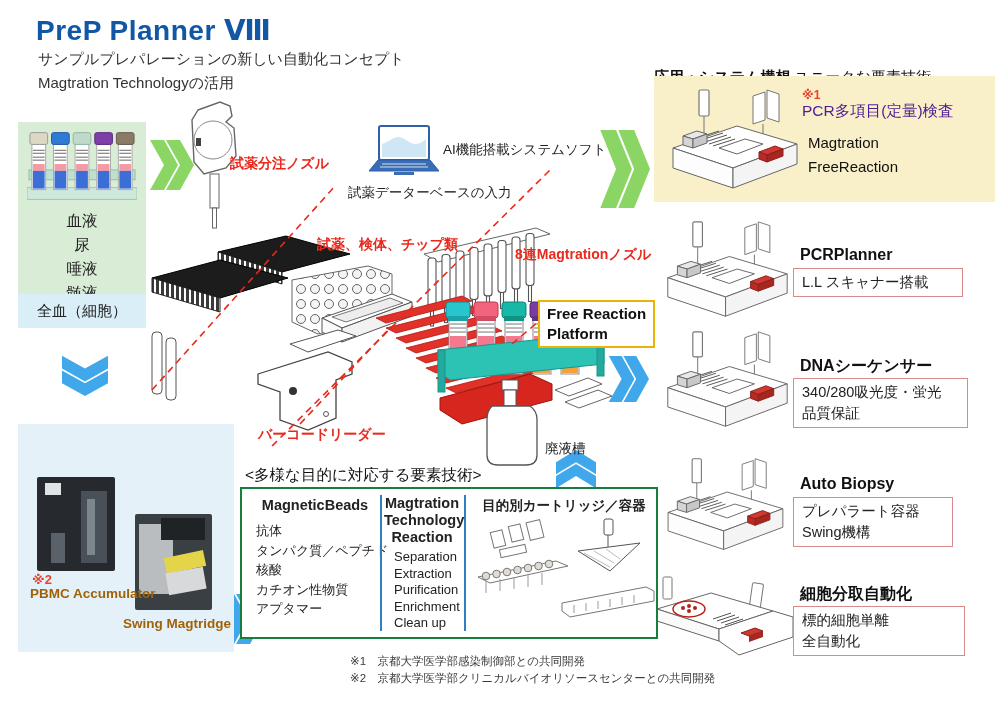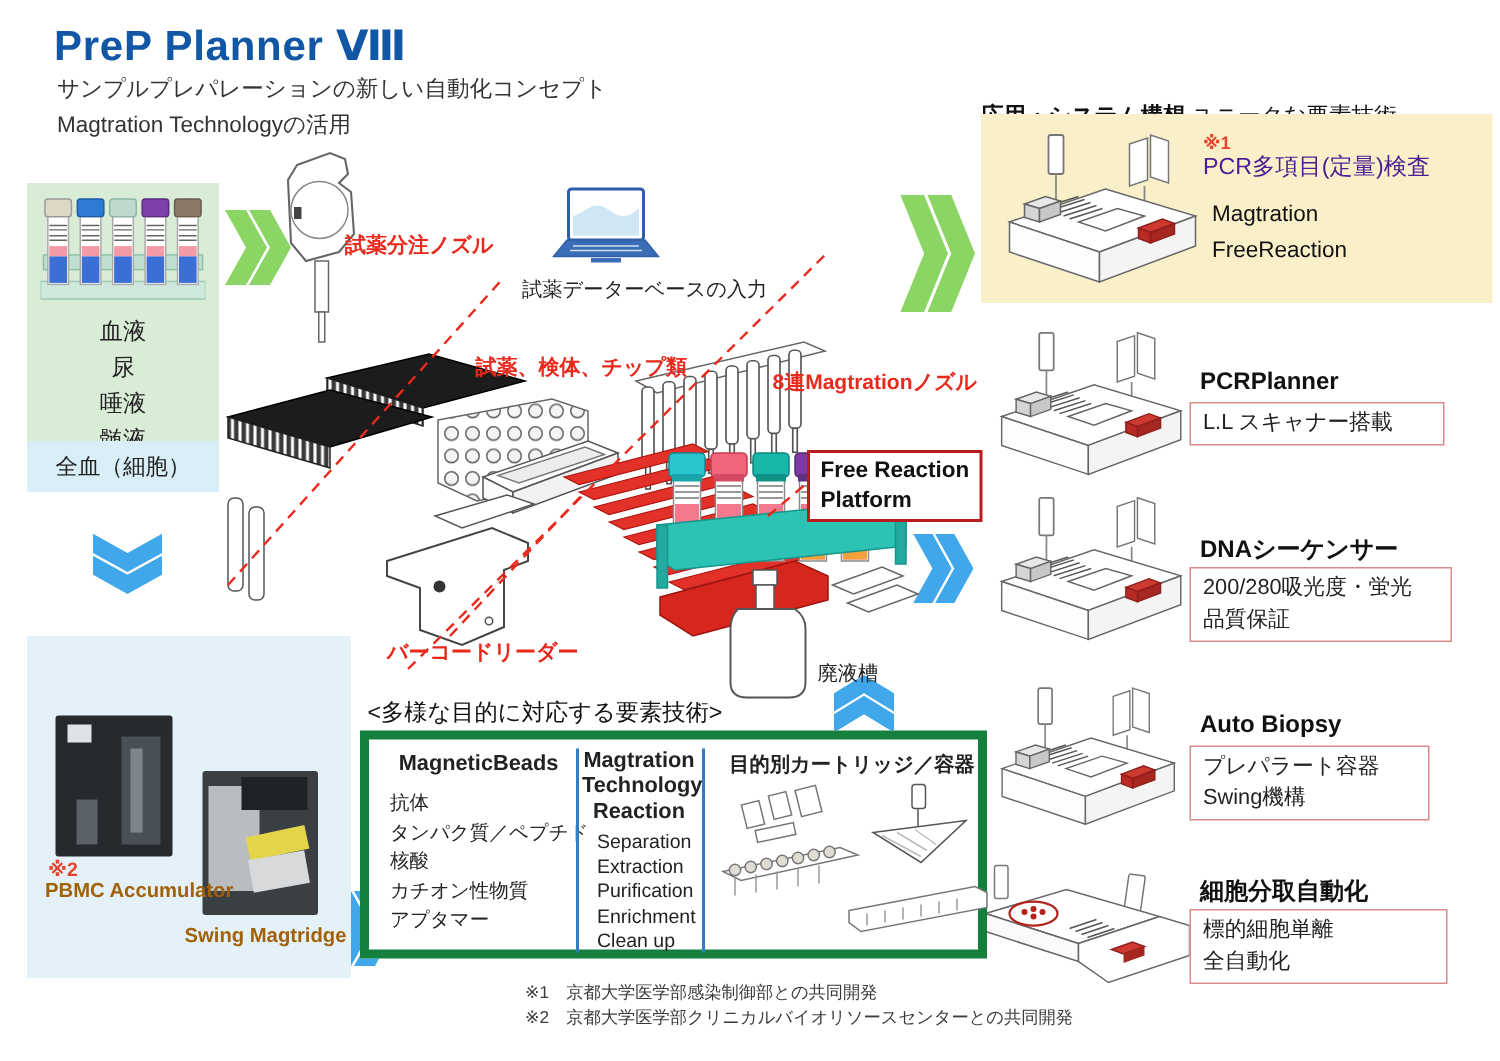--- a/index.html
+++ b/index.html
@@ -11,23 +11,23 @@
   .title{font-size:28px;font-weight:800;color:#1257a5;letter-spacing:.5px;}
   .subtitle{font-size:15px;color:#333;}
   .right-head{font-size:15px;color:#111;margin-top:44px;}
   .right-head b{font-weight:800;}
   
   .sample-box{background:#d8ecd6;width:128px;height:172px;}
   .sample-foot{background:#d9eef7;width:128px;height:34px;font-size:15px;display:flex;align-items:center;justify-content:center;}
   .sample-labels{font-size:15.5px;line-height:24px;text-align:center;width:128px;}
   .yellow-card{background:#f9efc9;width:341px;height:126px;}
   .pbmc-panel{background:#e4f1f8;width:216px;height:228px;}
-  .cyan-box{width:418px;height:152px;border:6px solid #15803d;background:#fff;box-sizing:border-box;}
+  .cyan-box{width:418px;height:152px;border:2px solid #15803d;background:#fff;box-sizing:border-box;}
   .red-note-box{border:1.5px solid #d98a8a;background:#fff;font-size:14.5px;line-height:21px;padding:3px 8px;box-sizing:border-box;}
-  .frp-box{border:2px solid #b91c1c;background:#fff;font-size:15px;font-weight:800;line-height:20px;padding:2px 7px;color:#111;}
+  .frp-box{border:2px solid #eab308;background:#fff;font-size:15px;font-weight:800;line-height:20px;padding:2px 7px;color:#111;}
   
   .red-label{color:#e8291c;font-weight:700;font-size:14px;white-space:nowrap;}
   .black-label{color:#222;font-size:13.5px;white-space:nowrap;}
   .item-title{font-size:16px;font-weight:800;color:#111;white-space:nowrap;}
   .ref-mark{color:#e8432e;font-weight:700;font-size:12px;}
   .blue-label{color:#a16207;font-weight:700;font-size:13.5px;white-space:nowrap;}
   .foot-note{font-size:11.5px;color:#3a3a3a;white-space:nowrap;}
   .eb-head{font-size:15.5px;color:#111;white-space:nowrap;}
   .eb-col-title{font-size:14.5px;font-weight:800;text-align:center;}
   .eb-items{font-size:13px;line-height:19.5px;color:#222;}
@@ -216,20 +216,21 @@
   <svg class="abs" style="left:368px;top:124px;" width="72" height="54" viewBox="0 0 72 54">
     <rect x="11" y="2" width="50" height="34" rx="2" fill="#fff" stroke="#2f5fa8" stroke-width="2"></rect>
     <path d="M14,33 L14,20 C22,18 28,8 38,16 C48,24 54,18 58,15 L58,33 Z" fill="#cfe6f5"></path>
     <polygon points="10,36 62,36 71,47 1,47" fill="#3a6db5" stroke="#2f5fa8"></polygon>
     <rect x="26" y="48" width="20" height="3" fill="#3a6db5"></rect>
     <g stroke="#cfe0f2" stroke-width="1">
         <line x1="14" y1="40" x2="58" y2="40"></line>
         <line x1="12" y1="43" x2="60" y2="43"></line>
       </g>
   </svg>
+  <div class="abs black-label" style="left:443px;top:141px;">AI機能搭載システムソフト</div>
   <div class="abs black-label" style="left:348px;top:184px;">試薬データーベースの入力</div>
 
   <svg class="abs" style="left:140px;top:222px;" width="485" height="250" viewBox="0 0 485 250">
 
     <rect x="12" y="110" width="10" height="62" rx="4" fill="#fff" stroke="#555"></rect>
     <rect x="26" y="116" width="10" height="62" rx="4" fill="#fff" stroke="#555"></rect>
 
     <polygon points="78,30 146,14 210,32 142,50" fill="#1c1c1c" stroke="#000"></polygon>
     <polygon points="78,30 142,50 142,62 78,42" fill="url(#comb)" stroke="#222"></polygon>
     <polygon points="12,56 80,38 148,56 80,76" fill="#1c1c1c" stroke="#000"></polygon>
@@ -379,21 +380,21 @@
   <div class="abs item-title" style="left:800px;top:246px;">PCRPlanner</div>
   <div class="abs red-note-box" style="left:793px;top:268px;width:170px;">
     <div>L.L スキャナー搭載</div>
   </div>
 
   <svg class="abs" style="left:662px;top:328px;" width="130" height="104" viewBox="0 0 135 108">
       <use href="#sym-machine"></use>
     </svg>
   <div class="abs item-title" style="left:800px;top:356px;">DNAシーケンサー</div>
   <div class="abs red-note-box" style="left:793px;top:378px;width:175px;">
-    <div>200/280吸光度・蛍光</div>
+    <div>340/280吸光度・蛍光</div>
     <div>品質保証</div>
   </div>
 
   <svg class="abs" style="left:662px;top:455px;" width="126" height="100" viewBox="0 0 135 108">
       <use href="#sym-machine"></use>
     </svg>
   <div class="abs item-title" style="left:800px;top:475px;">Auto Biopsy</div>
   <div class="abs red-note-box" style="left:793px;top:497px;width:160px;">
     <div>プレパラート容器</div>
     <div>Swing機構</div>

